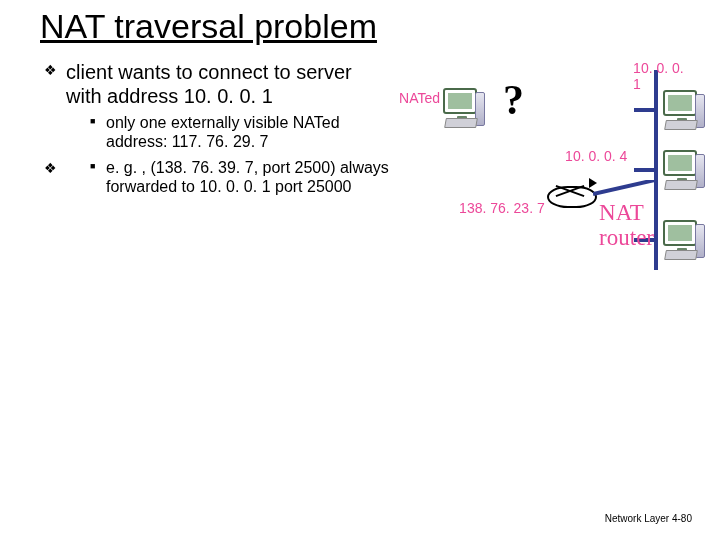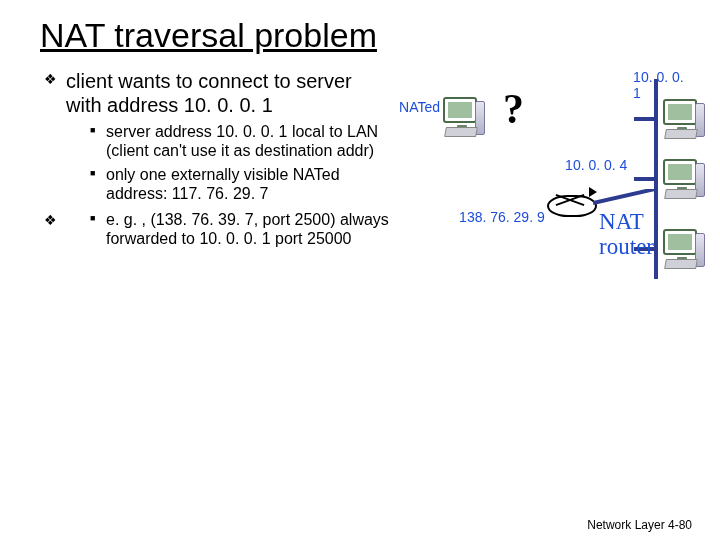--- a/index.html
+++ b/index.html
@@ -10,21 +10,21 @@
     background: #fff;
     font-family: "Comic Sans MS", "Comic Sans", cursive, sans-serif;
     color: #000;
     overflow: hidden;
   }
   .slide {
     position: relative;
     width: 720px;
     height: 540px;
     box-sizing: border-box;
-    padding: 12px 30px 0 40px;
+    padding: 3px 30px 0 40px;
   }
   .title {
     font-size: 34px;
     text-decoration: underline;
     margin: 4px 0 14px 0;
   }
   .cols {
     display: flex;
     align-items: flex-start;
     justify-content: flex-end;
@@ -74,29 +74,29 @@
     content: "■";
     position: absolute;
     left: 0;
     top: 3px;
     font-size: 9px;
     color: #000;
   }
   .footer {
     position: absolute;
     right: 28px;
-    bottom: 8px;
-    font-size: 12px;
+    bottom: 16px;
+    font-size: 10px;
     color: #000;
   }
   .label {
     position: absolute;
     font-size: 14px;
     font-family: Arial, sans-serif;
-    color: #1d4ed8;
+    color: #ec4899;
   }
   .qmark {
     position: absolute;
     font-size: 42px;
     font-family: Georgia, serif;
     font-weight: bold;
     color: #000;
   }
   .pc {
     position: absolute;
@@ -192,21 +192,20 @@
 
   <div class="title">NAT traversal problem</div>
 
   <div class="cols">
 
     <div class="left">
       <ul class="b1">
         <li>
           <span>client wants to connect to server with address 10. 0. 0. 1</span>
           <ul class="b2">
-            <li>server address 10. 0. 0. 1 local to LAN (client can't use it as destination addr)</li>
             <li>only one externally visible NATed address: 117. 76. 29. 7</li>
           </ul>
         </li>
         <li>
           <ul class="b2">
             <li>e. g. , (138. 76. 39. 7, port 2500) always forwarded to 10. 0. 0. 1 port 25000</li>
           </ul>
         </li>
       </ul>
     </div>
@@ -247,21 +246,21 @@
           <div class="kbd"></div>
       </div>
 
       <div class="router" style="left:148px; top:120px;">
         <div class="body"></div>
           <div class="x1"></div>
           <div class="x2"></div>
           <div class="arr"></div>
       </div>
 
-      <div class="label" style="left:60px; top:140px;">138. 76. 29. 9</div>
+      <div class="label" style="left:60px; top:140px;">138. 76. 23. 7</div>
       <div class="label" style="left:200px; top:140px; font-family:'Comic Sans MS',cursive; font-size:23px; line-height:1.1;">NAT router</div>
 
       <svg style="position:absolute; left:194px; top:120px;" width="62" height="18">
         <line x1="0" y1="14" x2="62" y2="0" stroke="#2e3c8f" stroke-width="4"></line>
       </svg>
     </div>
 
   </div>
 
   <div class="footer">Network Layer   4-80</div>

